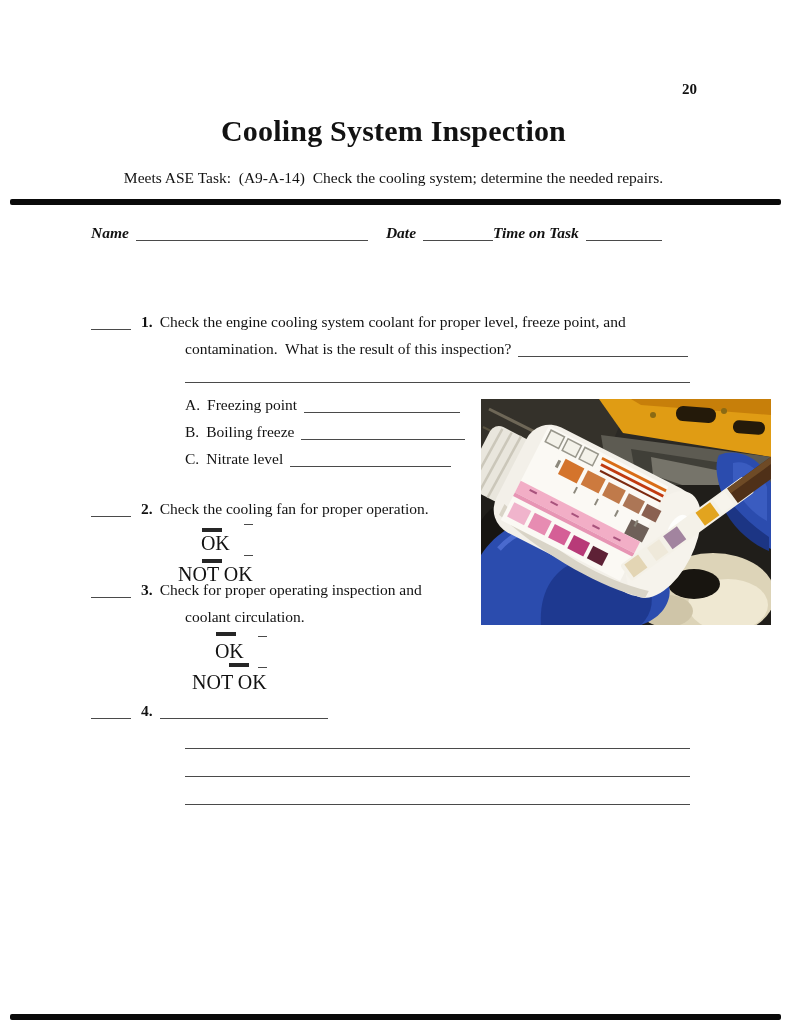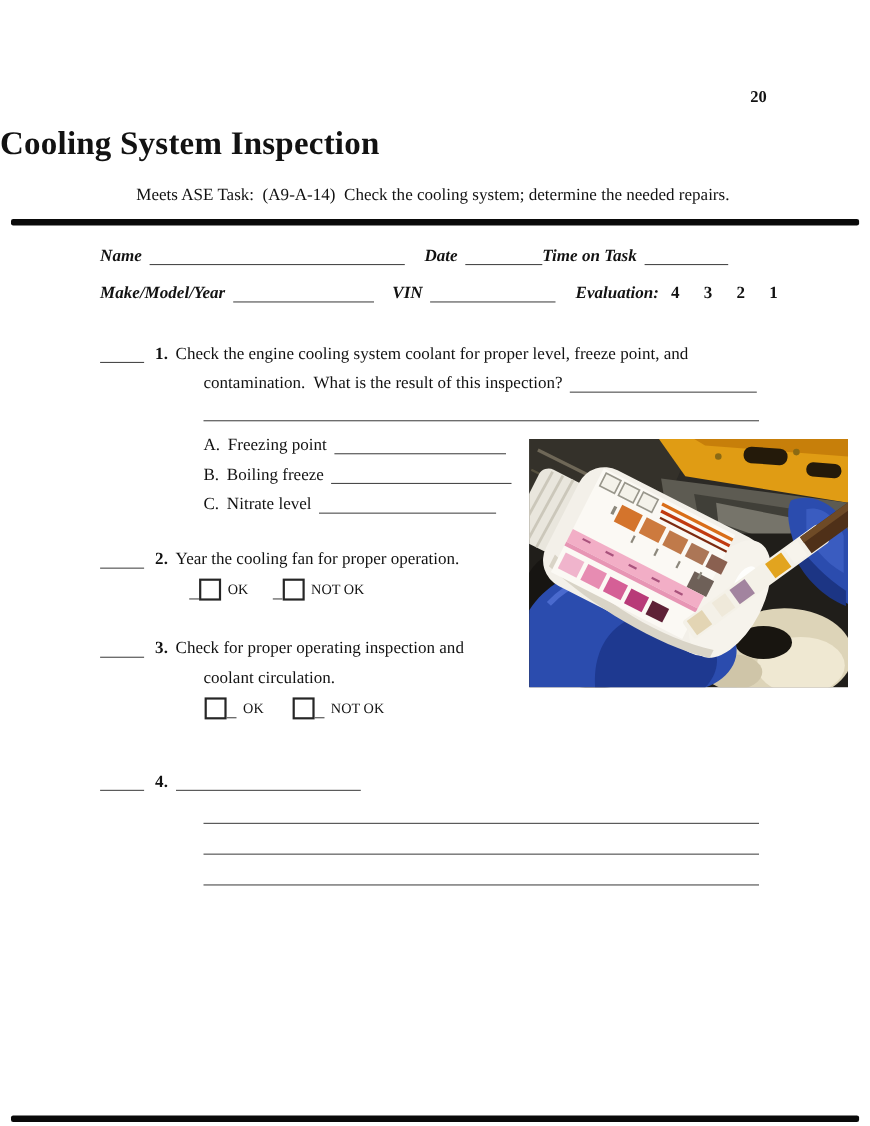--- a/index.html
+++ b/index.html
@@ -4,30 +4,30 @@
 <style>
   html,body { margin:0; padding:0; background:#ffffff; }
   .page {
     position:relative; width:787px; height:1024px; background:#ffffff;
     font-family:"Liberation Serif","DejaVu Serif",serif; color:#121212;
     overflow:hidden;
   }
   .row { position:absolute; white-space:nowrap; font-size:15.5px; display:flex; align-items:baseline; }
   .b { font-weight:bold;font-style:italic; }
   .pageno { position:absolute; top:81px; right:90px; font-size:15px; font-weight:bold; }
-  .title { position:absolute; top:114px; left:0; width:100%; 
+  .title { position:absolute; top:114px; left:0; width:100%; text-align:center;
            font-size:30px; font-weight:bold; letter-spacing:0.2px; }
   .subtitle { position:absolute; top:169px; left:0; width:100%; text-align:center; font-size:15.5px; }
   .rule { position:absolute; left:10px; width:771px; height:6px; background:#0a0a0a; border-radius:2px; }
   .blank { display:inline-block; border-bottom:1.5px solid #4a4a4a; height:14px; align-self:flex-end; margin-bottom:1px; }
   .score { width:40px; margin-right:10px; }
   .num { font-weight:bold; margin-right:7px; }
   .lbl { margin-right:7px; }
   .line { position:absolute; height:14px; border-bottom:1.5px solid #4a4a4a; }
-  .cbrow { position:absolute; display:flex; align-items:center; font-size:13px; height:24px; }
+  .cbrow { position:absolute; display:flex; align-items:center; font-size:20px; height:24px;flex-direction:column; }
   .cb { display:inline-block; width:20px; height:20px; border:2px solid #262626; background:#fff; box-sizing:border-box; }
   .us { display:inline-block; width:9px; height:0; border-bottom:1.5px solid #4a4a4a; align-self:flex-end; margin-bottom:3px; }
   .cblabel { margin-left:6px; }
   .photo { position:absolute; left:481px; top:399px; width:290px; height:226px; overflow:hidden; }
   .photo svg { display:block; width:100%; height:100%; }
   .footrule { position:absolute; left:10px; width:771px; height:6px; top:1014px; background:#0a0a0a; border-radius:2px; }
   .evalnum { display:inline-block; margin-left:22px; font-weight:bold; }
   .evalnum.first { margin-left:11px; }
 </style>
 </head>
@@ -43,31 +43,20 @@
 
   <div class="row" style="left:91px; top:224px">
     <span class="b lbl">Name</span>
     <span class="blank" style="width:232px"></span>
     <span class="b lbl" style="margin-left:18px">Date</span>
     <span class="blank" style="width:70px"></span>
     <span class="b lbl" style="">Time on Task</span>
     <span class="blank" style="width:76px"></span>
   </div>
 
-  <div class="row" style="left:91px; top:258px">
-    <span class="b lbl">Make/Model/Year</span>
-    <span class="blank" style="width:128px"></span>
-    <span class="b lbl" style="margin-left:17px">VIN</span>
-    <span class="blank" style="width:114px"></span>
-    <span class="b" style="margin-left:18px">Evaluation:</span>
-    <span class="evalnum first">4</span>
-    <span class="evalnum">3</span>
-    <span class="evalnum">2</span>
-    <span class="evalnum">1</span>
-  </div>
 
   <div class="row" style="left:91px; top:313px">
     <span class="blank score"></span>
     <span class="num">1.</span>
     <span>Check the engine cooling system coolant for proper level, freeze point, and</span>
   </div>
   <div class="row" style="left:185px; top:340px">
     <span class="lbl">contamination.&nbsp; What is the result of this inspection?</span>
     <span class="blank" style="width:170px"></span>
   </div>
@@ -85,21 +74,21 @@
   </div>
   <div class="row" style="left:185px; top:450px">
     <span class="lbl">C.</span>
     <span class="lbl">Nitrate level</span>
     <span class="blank" style="width:161px"></span>
   </div>
 
   <div class="row" style="left:91px; top:500px">
     <span class="blank score"></span>
     <span class="num">2.</span>
-    <span>Year the cooling fan for proper operation.</span>
+    <span>Check the cooling fan for proper operation.</span>
   </div>
   <div class="cbrow" style="left:172px; top:524px">
     <span class="us"></span>
     <span class="cb"></span>
     <span class="cblabel">OK</span>
     <span class="us" style="margin-left:22px"></span>
     <span class="cb"></span>
     <span class="cblabel">NOT OK</span>
   </div>
 

